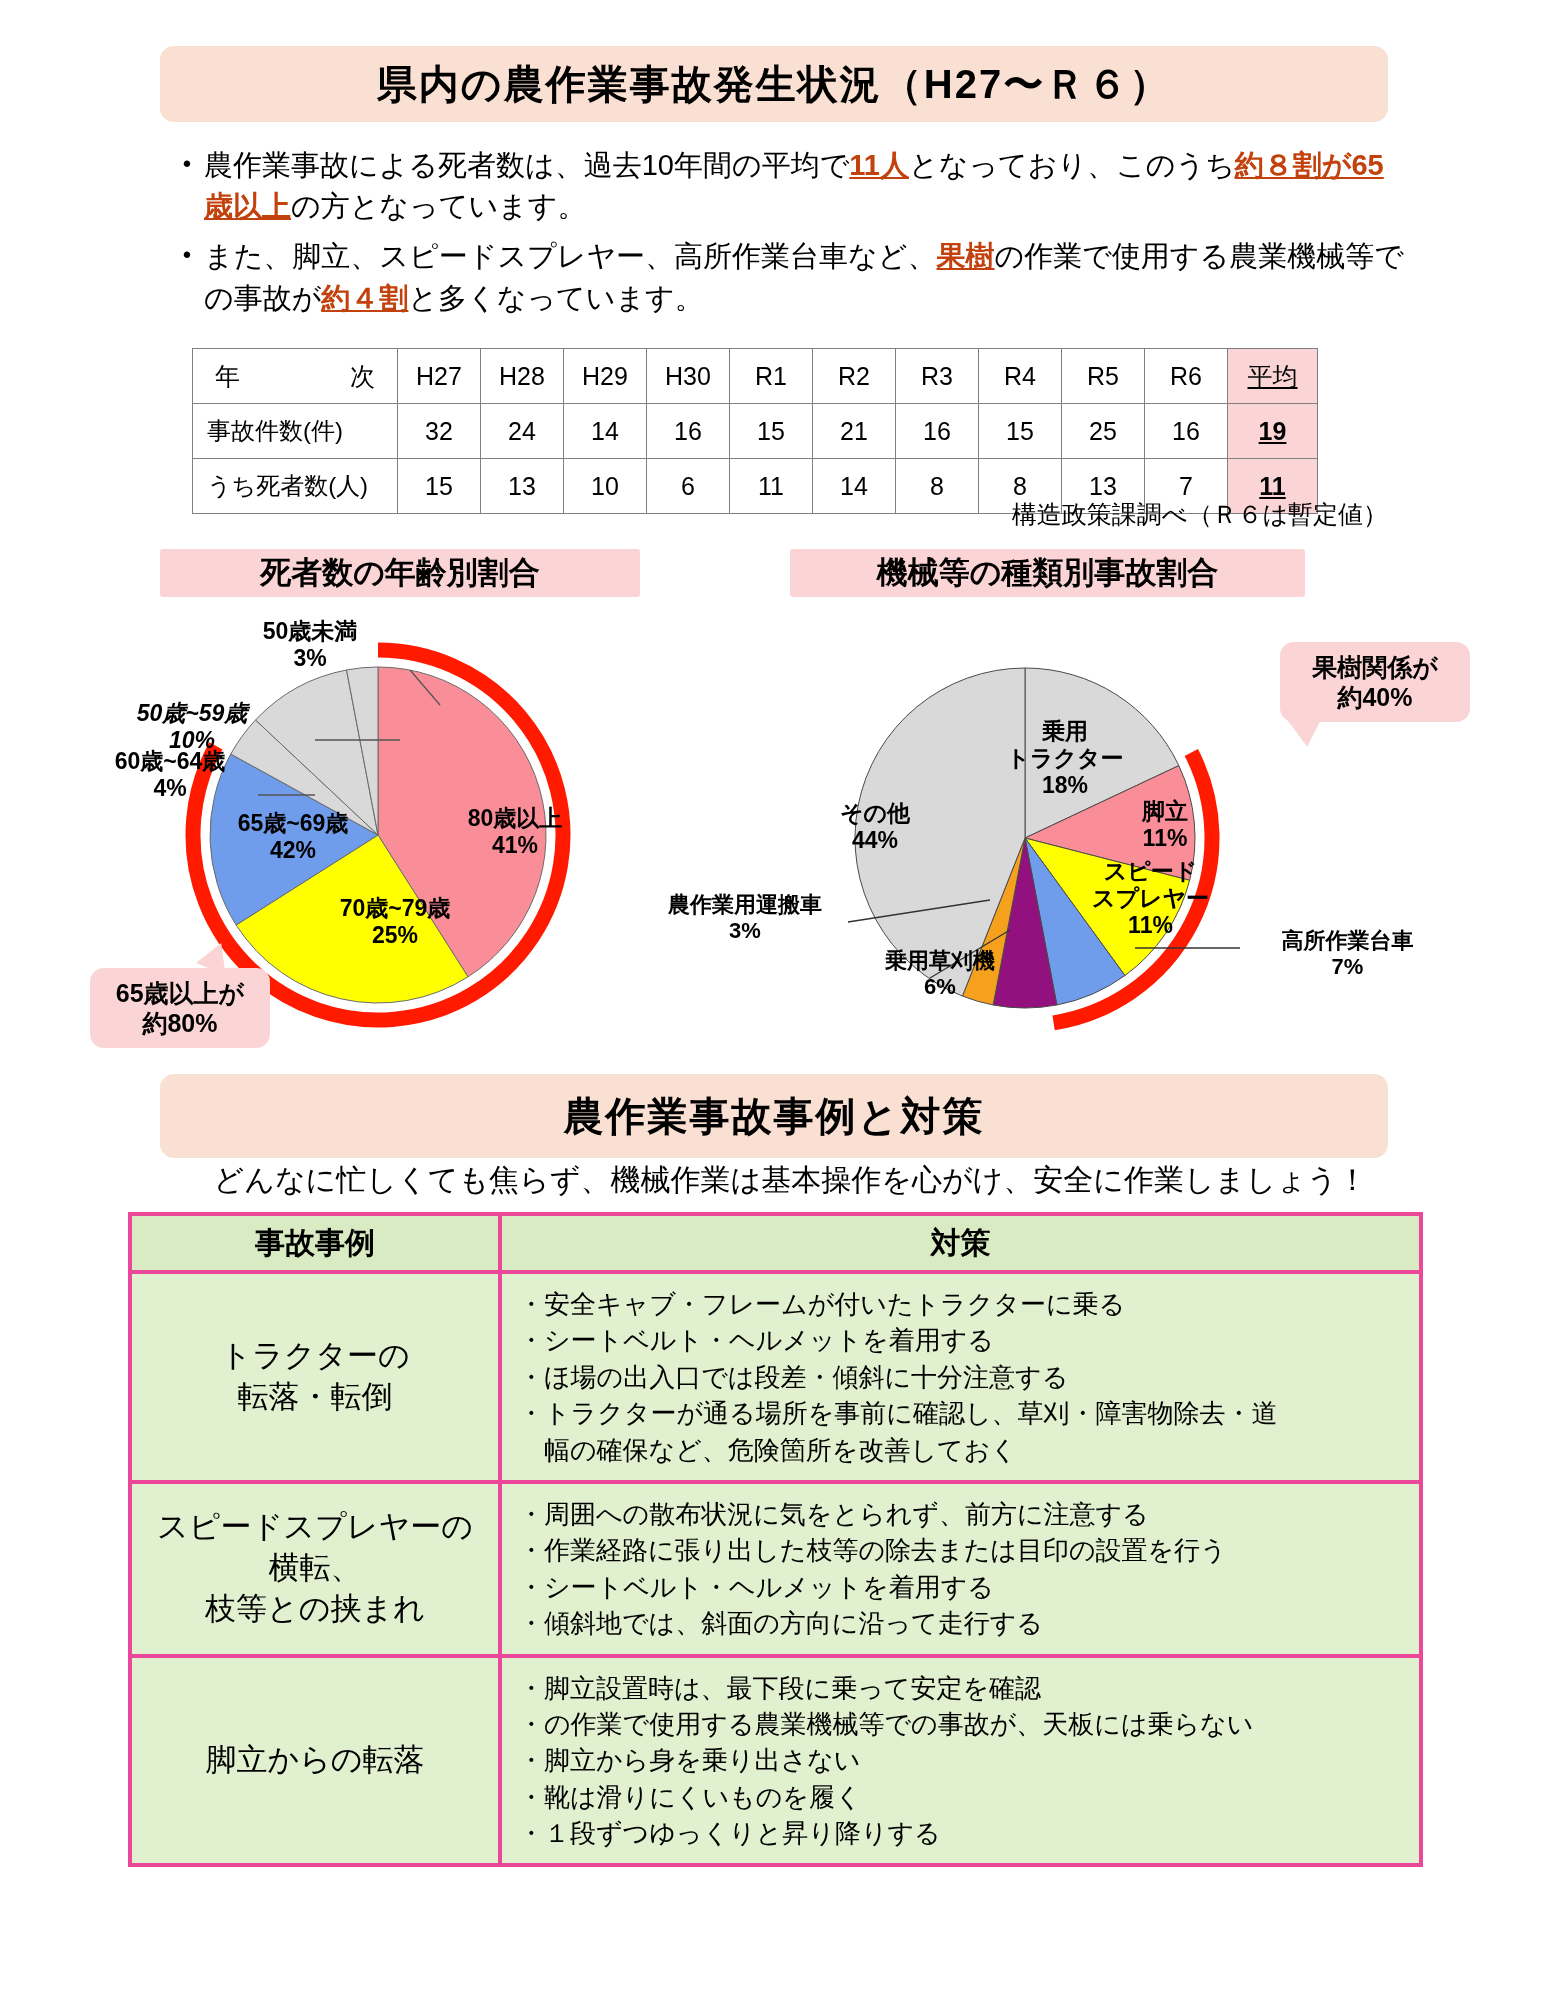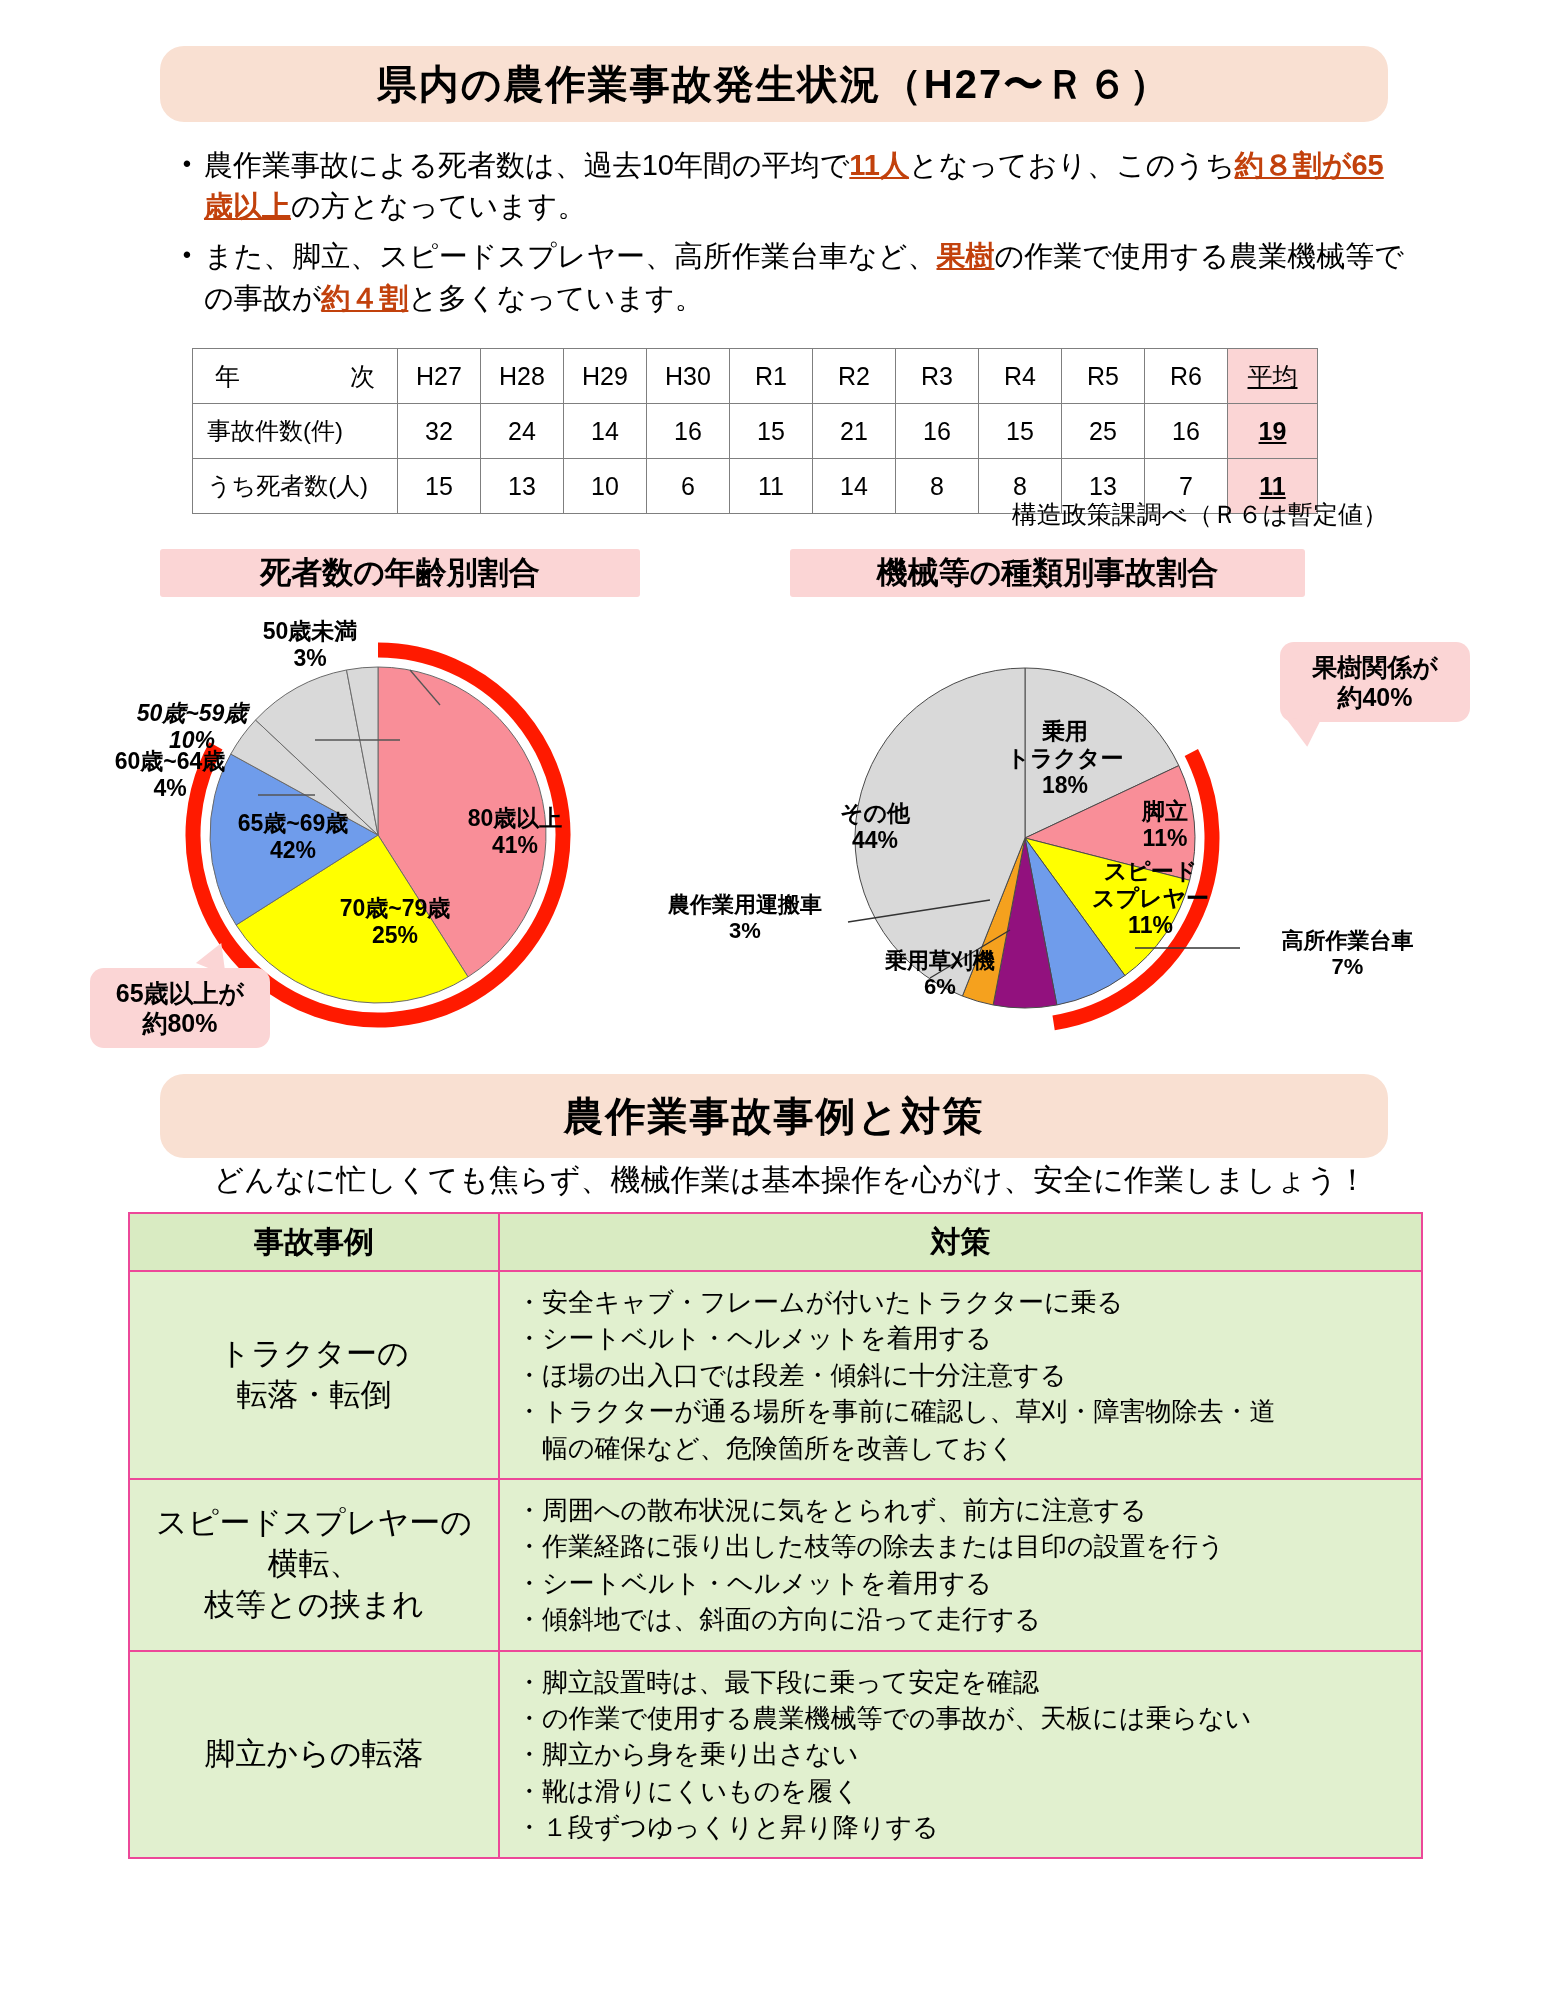--- a/index.html
+++ b/index.html
@@ -10,21 +10,21 @@
     font-family:"Liberation Sans","DejaVu Sans",sans-serif;
     color:#000;
     position:relative;
     overflow:hidden;
   }
   .page { position:relative; width:1548px; height:2000px; }
 
   
   .banner {
     background:#f9e0d2;
-    border-radius:24px;
+    border-radius:14px;
     display:flex; align-items:center; justify-content:center;
     font-weight:bold;
     letter-spacing:2px;
     color:#000;
   }
   #main-title {
     position:absolute; left:160px; top:46px; width:1228px; height:76px;
     font-size:40px;
   }
   #section-title {
@@ -106,21 +106,21 @@
     position:absolute; left:0; top:1160px; width:1548px;
     text-align:center; font-size:30px;padding-left:33px;
   }
 
   
   #measures {
     position:absolute; left:128px; top:1212px; width:1295px;
     border-collapse:collapse;
   }
   #measures th, #measures td {
-    border:2px solid #ec4899;
+    border:4px solid #ec4899;
   }
   #measures thead th {
     background:#d9ebc2;
     font-size:30px; font-weight:bold; height:58px;
   }
   #measures td.case {
     background:#e1f0cf;
     width:370px;
     text-align:center;
     font-size:31px;

